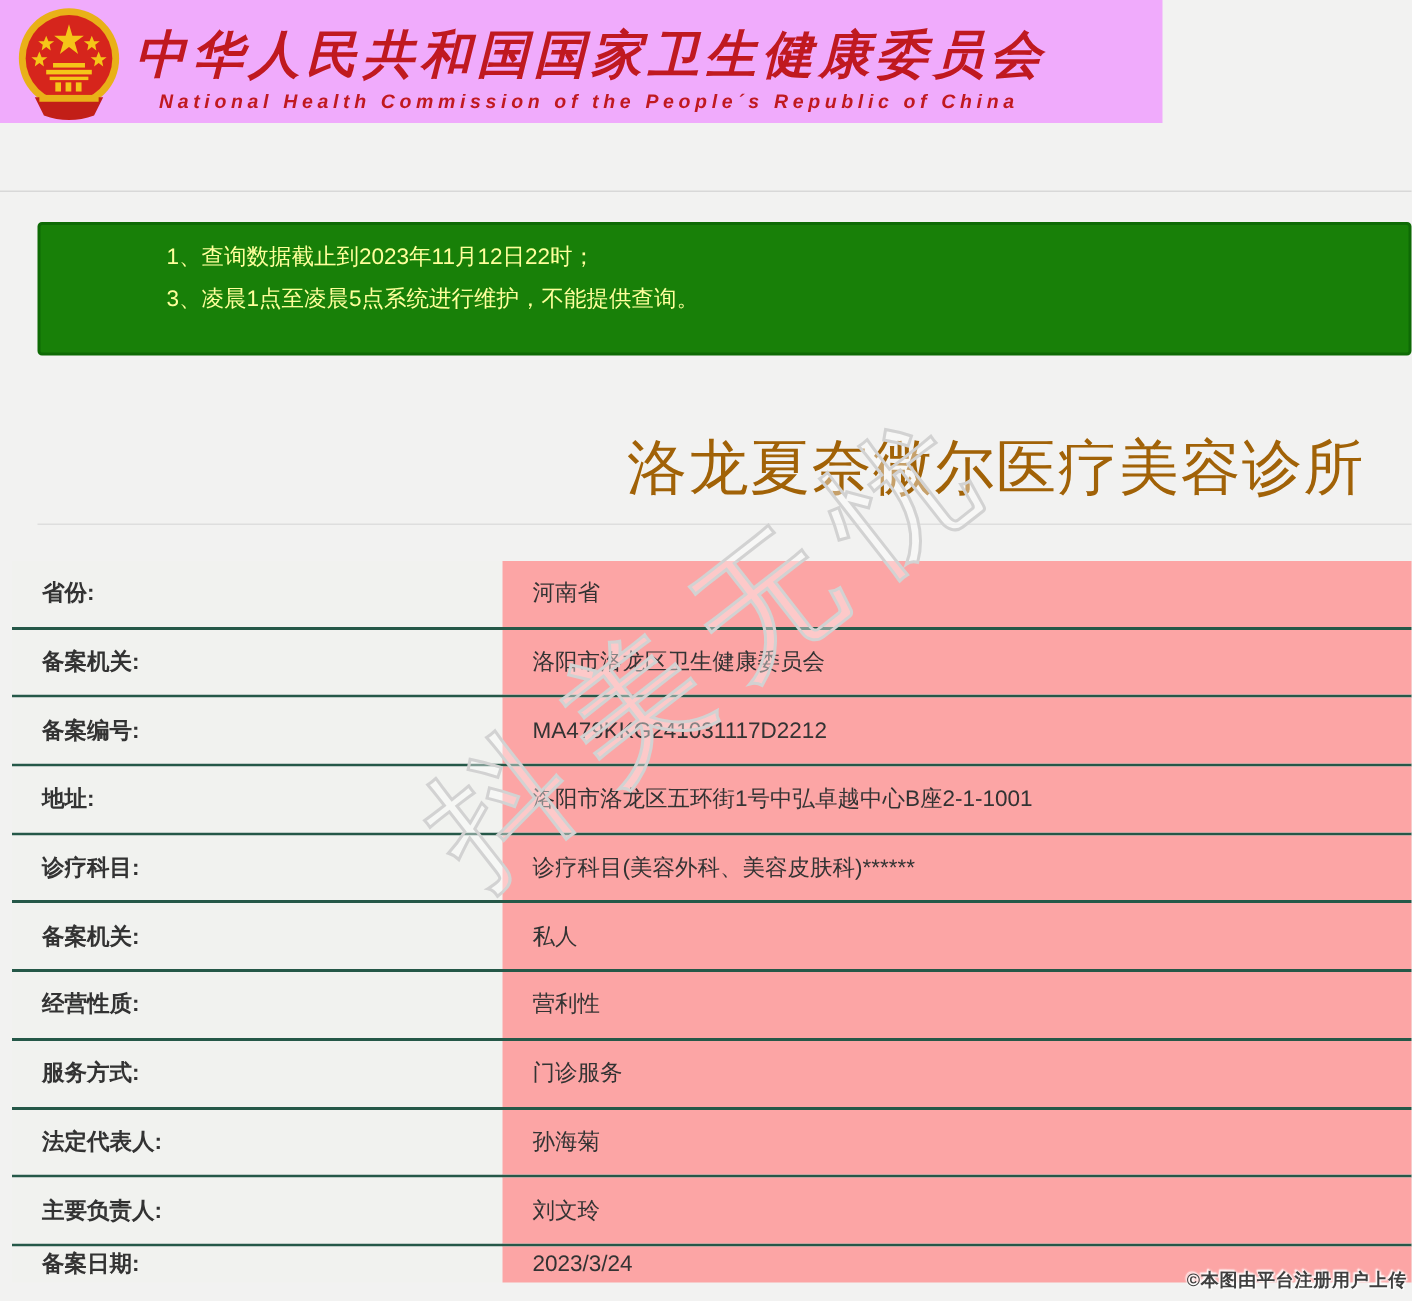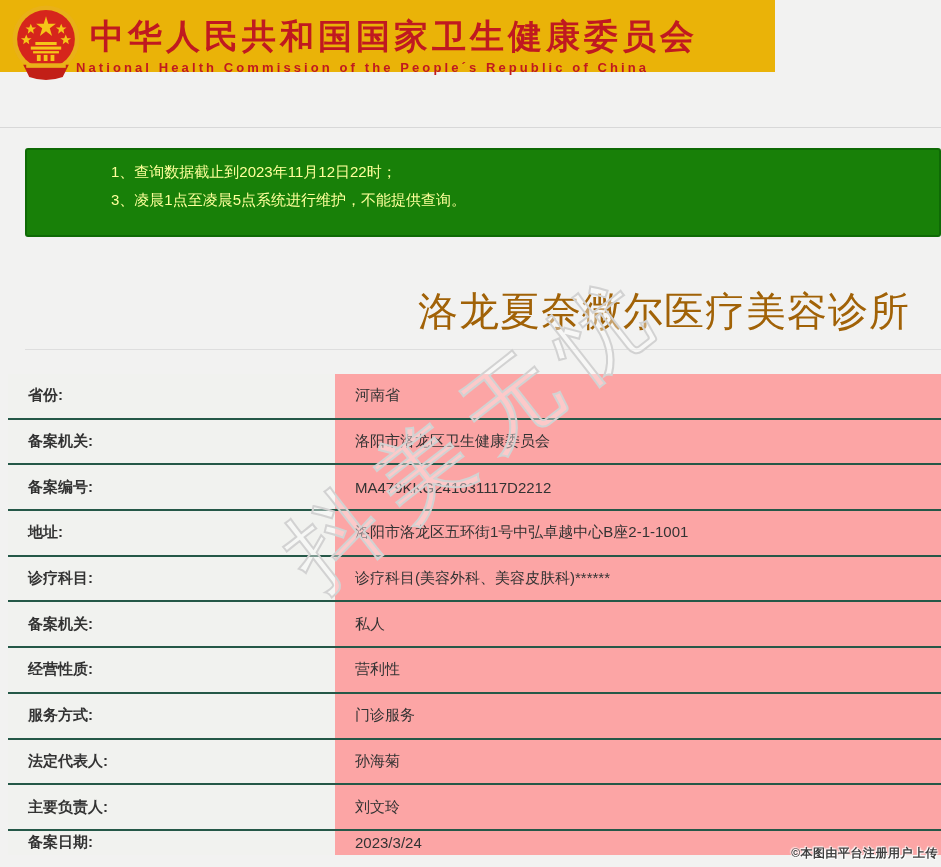--- a/index.html
+++ b/index.html
@@ -4,31 +4,32 @@
 <style>
   html,body{margin:0;padding:0;}
   body{
     width:941px;height:867px;position:relative;overflow:hidden;
     background:#f2f2f1;
     font-family:"Liberation Sans","DejaVu Sans",sans-serif;
     color:#333;
   }
   
   .header-band{
-    position:absolute;left:0;top:0;width:775px;height:72px;
-    background:#eab308;
+    position:absolute;left:0;top:0;width:775px;height:82px;
+    background:#f0abfc;
+    font-style:italic;
   }
   .emblem{position:absolute;left:8px;top:2px;width:76px;height:80px;}
   .hdr-cn{
     position:absolute;left:90px;top:14px;
     font-size:34px;font-weight:bold;letter-spacing:4px;
     color:#c01920;white-space:nowrap;
   }
   .hdr-en{
-    position:absolute;left:76px;top:60px;
+    position:absolute;left:106px;top:60px;
     font-size:13px;font-weight:bold;letter-spacing:3.1px;
     color:#c01920;white-space:nowrap;
   }
   .rule-top{position:absolute;left:0;top:127px;width:941px;height:1px;background:#d8d8d8;}
   .rule-title{position:absolute;left:25px;top:349px;width:916px;height:1px;background:#dedede;}
 
   
   .notice{
     position:absolute;left:25px;top:148px;width:916px;height:89px;
     box-sizing:border-box;

